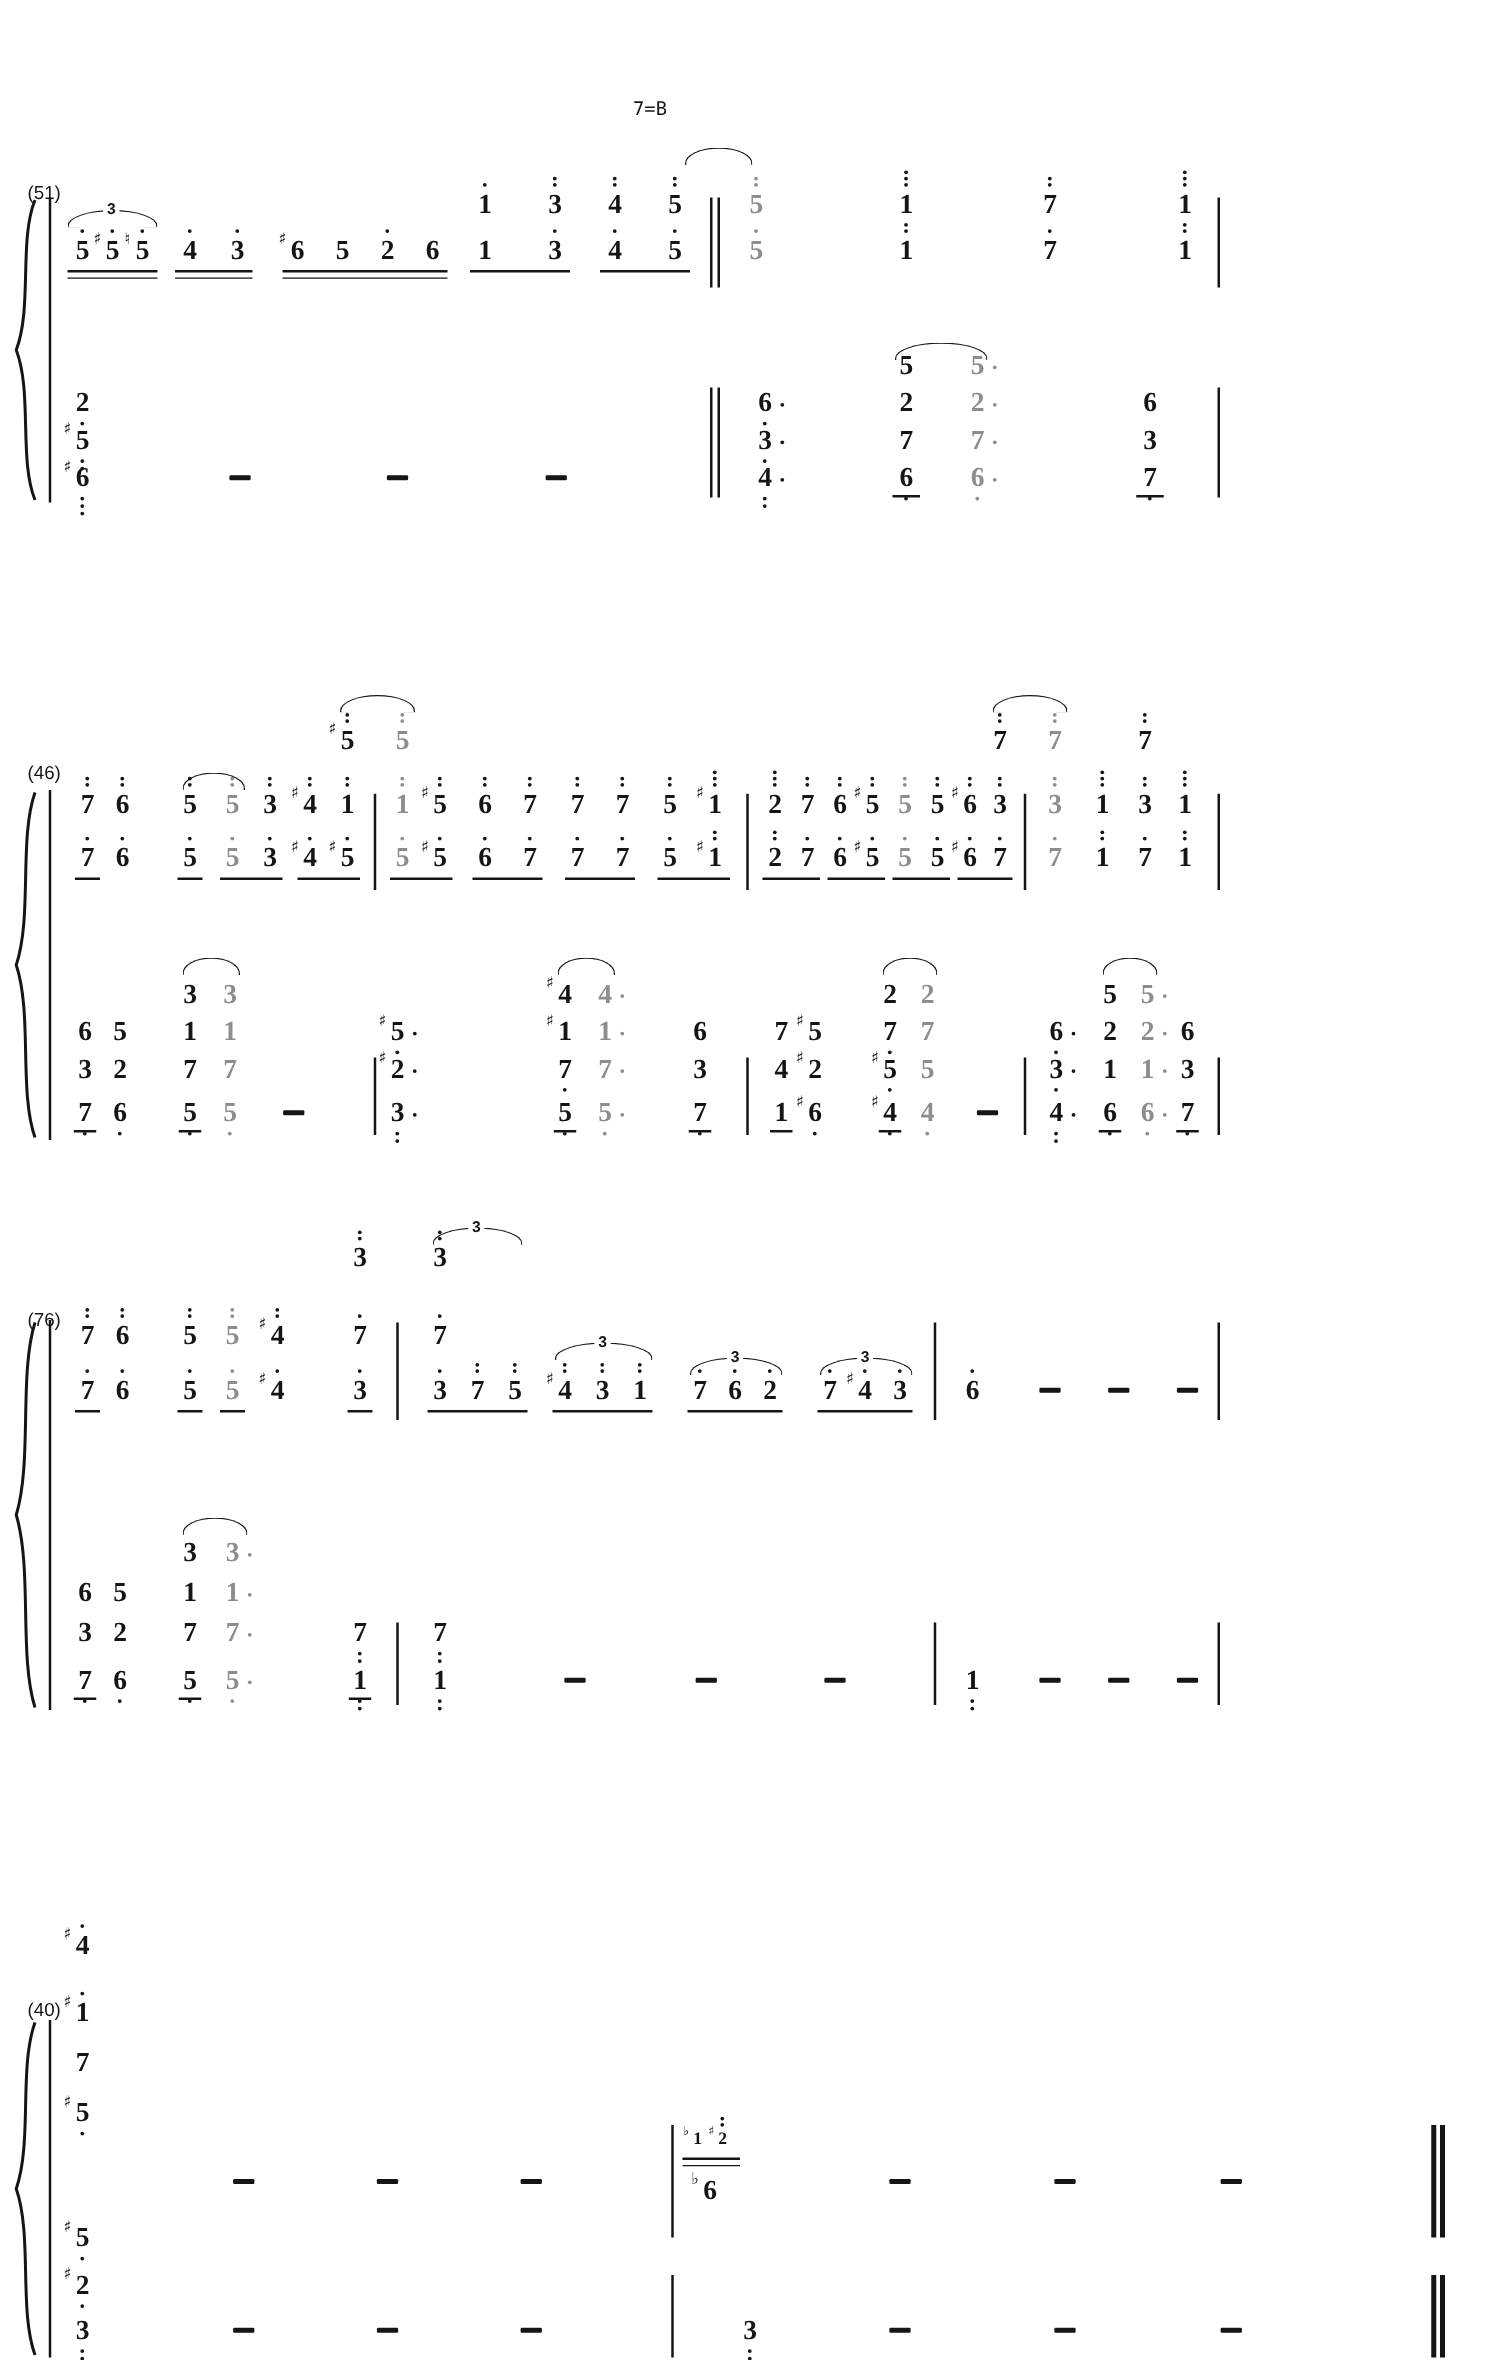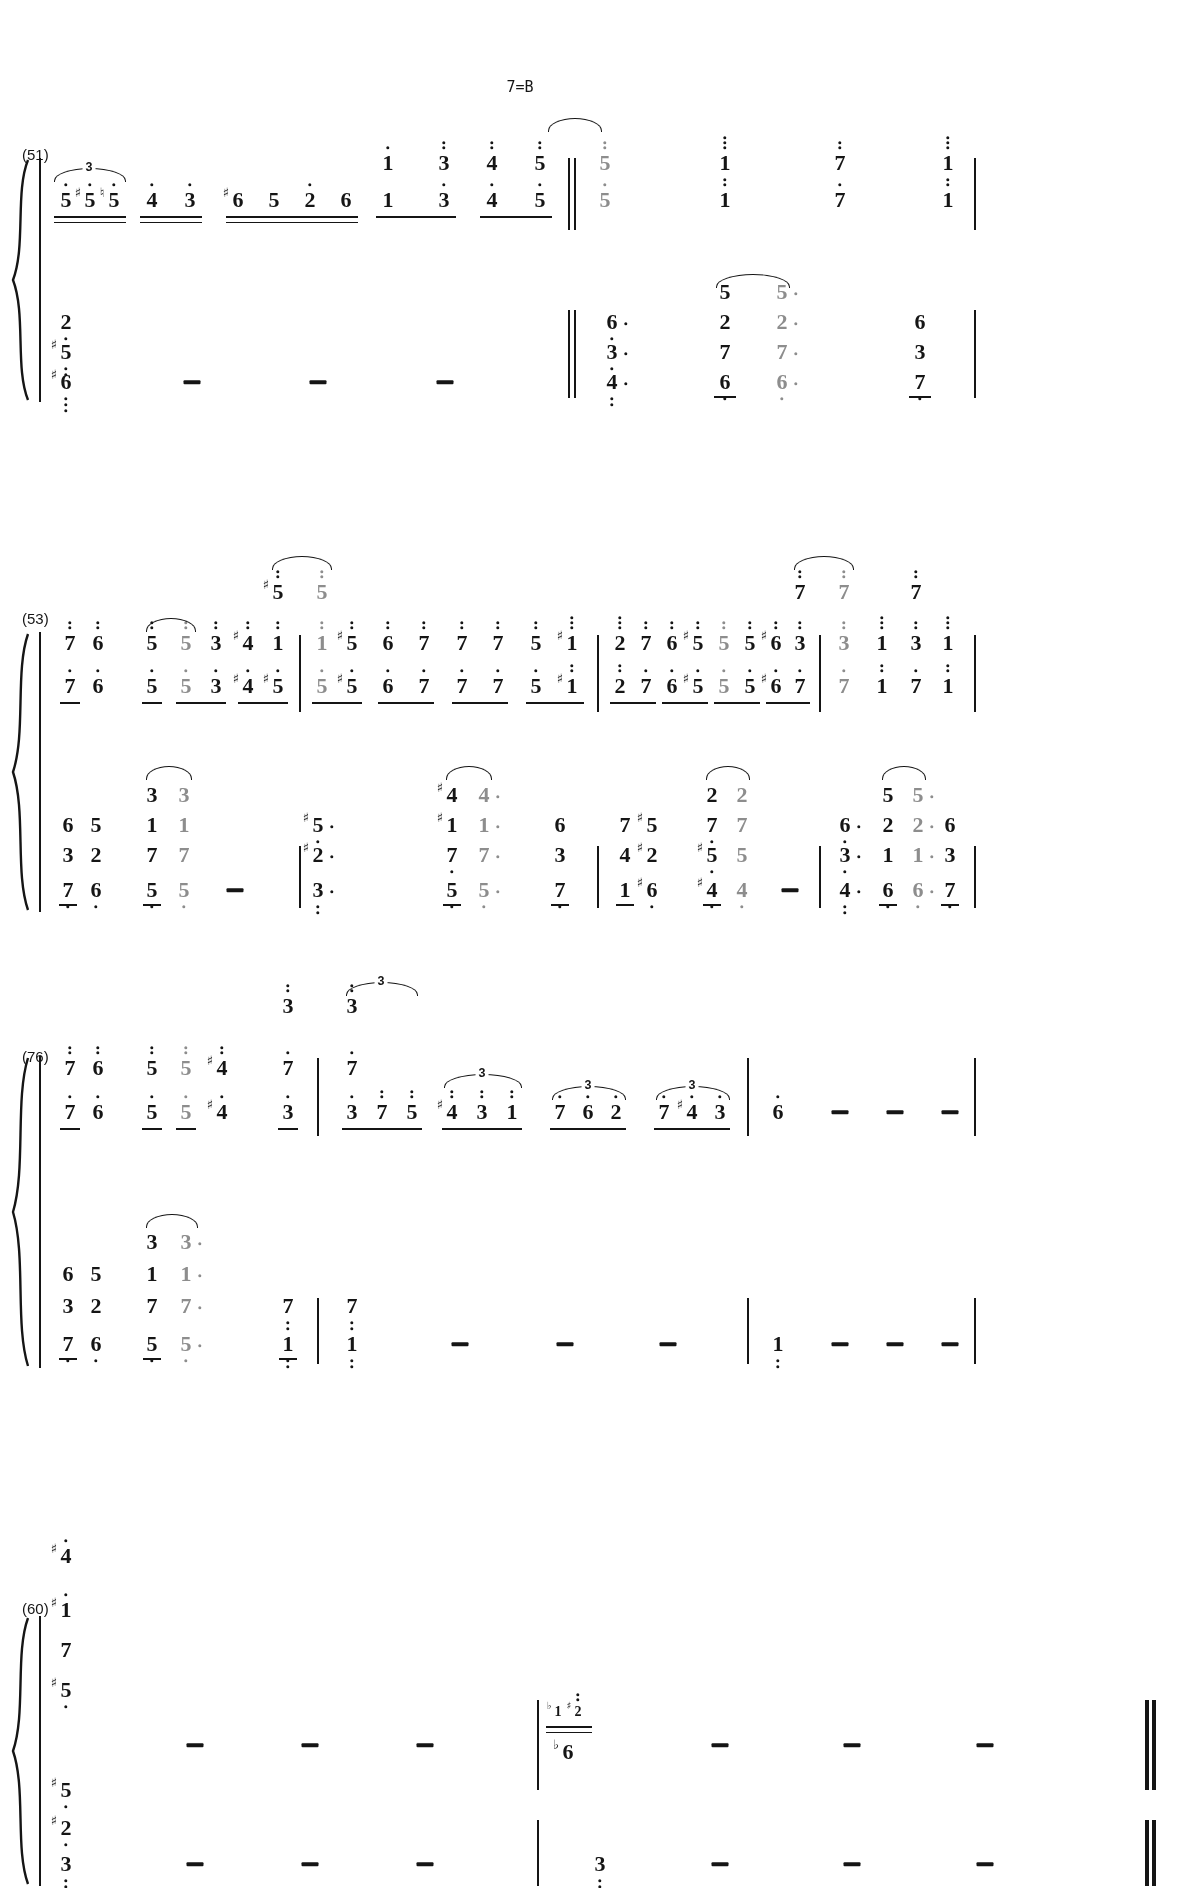--- a/index.html
+++ b/index.html
@@ -161,21 +161,21 @@
       <div class="arc" style="left: 54px; top: 168px; width: 70px; height: 13px;"></div>
       <div class="arclabel" style="left: 89px; top: 168px;">3</div>
       <div class="arc" style="left: 548px; top: 118px; width: 52px; height: 13px;"></div>
       <div class="arc" style="left: 716px; top: 274px; width: 72px; height: 13px;"></div>
     </div>
     <div class="" style="position: absolute; left: 0px; top: 0px;">
       <svg class="brace" width="26" height="280" style="left: 8px; top: 632px;">
         <path d="M20,2 C7,39.2 18,100.8 5,140 C18,179.20000000000002 7,240.79999999999998 20,278" fill="none" stroke="#151515" stroke-width="2.4"></path>
       </svg>
       <div class="bar" style="left: 39px; top: 632px; height: 280px;"></div>
-      <div class="mlabel" style="left: 22px; top: 610px;">(53)</div>
+      <div class="mlabel" style="left: 22px; top: 610px;">(46)</div>
       <div class="note" style="left: 70px; top: 643px;">7</div>
       <div class="dot" style="left: 70px; top: 628px;"></div>
       <div class="dot" style="left: 70px; top: 623px;"></div>
       <div class="note" style="left: 70px; top: 686px;">7</div>
       <div class="dot" style="left: 70px; top: 671px;"></div>
       <div class="note" style="left: 98px; top: 643px;">6</div>
       <div class="dot" style="left: 98px; top: 628px;"></div>
       <div class="dot" style="left: 98px; top: 623px;"></div>
       <div class="note" style="left: 98px; top: 686px;">6</div>
       <div class="dot" style="left: 98px; top: 671px;"></div>
@@ -628,21 +628,21 @@
       <div class="arclabel" style="left: 588px; top: 1086px;">3</div>
       <div class="arc" style="left: 656px; top: 1086px; width: 72px; height: 13px;"></div>
       <div class="arclabel" style="left: 692px; top: 1086px;">3</div>
       <div class="arc" style="left: 146px; top: 1214px; width: 50px; height: 13px;"></div>
     </div>
     <div class="" style="position: absolute; left: 0px; top: 0px;">
       <svg class="brace" width="26" height="270" style="left: 8px; top: 1616px;">
         <path d="M20,2 C7,37.800000000000004 18,97.2 5,135 C18,172.8 7,232.2 20,268" fill="none" stroke="#151515" stroke-width="2.4"></path>
       </svg>
       <div class="bar" style="left: 39px; top: 1616px; height: 270px;"></div>
-      <div class="mlabel" style="left: 22px; top: 1600px;">(60)</div>
+      <div class="mlabel" style="left: 22px; top: 1600px;">(40)</div>
       <div class="note" style="left: 66px; top: 1556px;">4</div>
       <div class="acc" style="left: 54px; top: 1548px;">♯</div>
       <div class="dot" style="left: 66px; top: 1541px;"></div>
       <div class="note" style="left: 66px; top: 1610px;">1</div>
       <div class="acc" style="left: 54px; top: 1602px;">♯</div>
       <div class="dot" style="left: 66px; top: 1595px;"></div>
       <div class="note" style="left: 66px; top: 1650px;">7</div>
       <div class="note" style="left: 66px; top: 1690px;">5</div>
       <div class="acc" style="left: 54px; top: 1682px;">♯</div>
       <div class="dot" style="left: 66px; top: 1707px;"></div>

